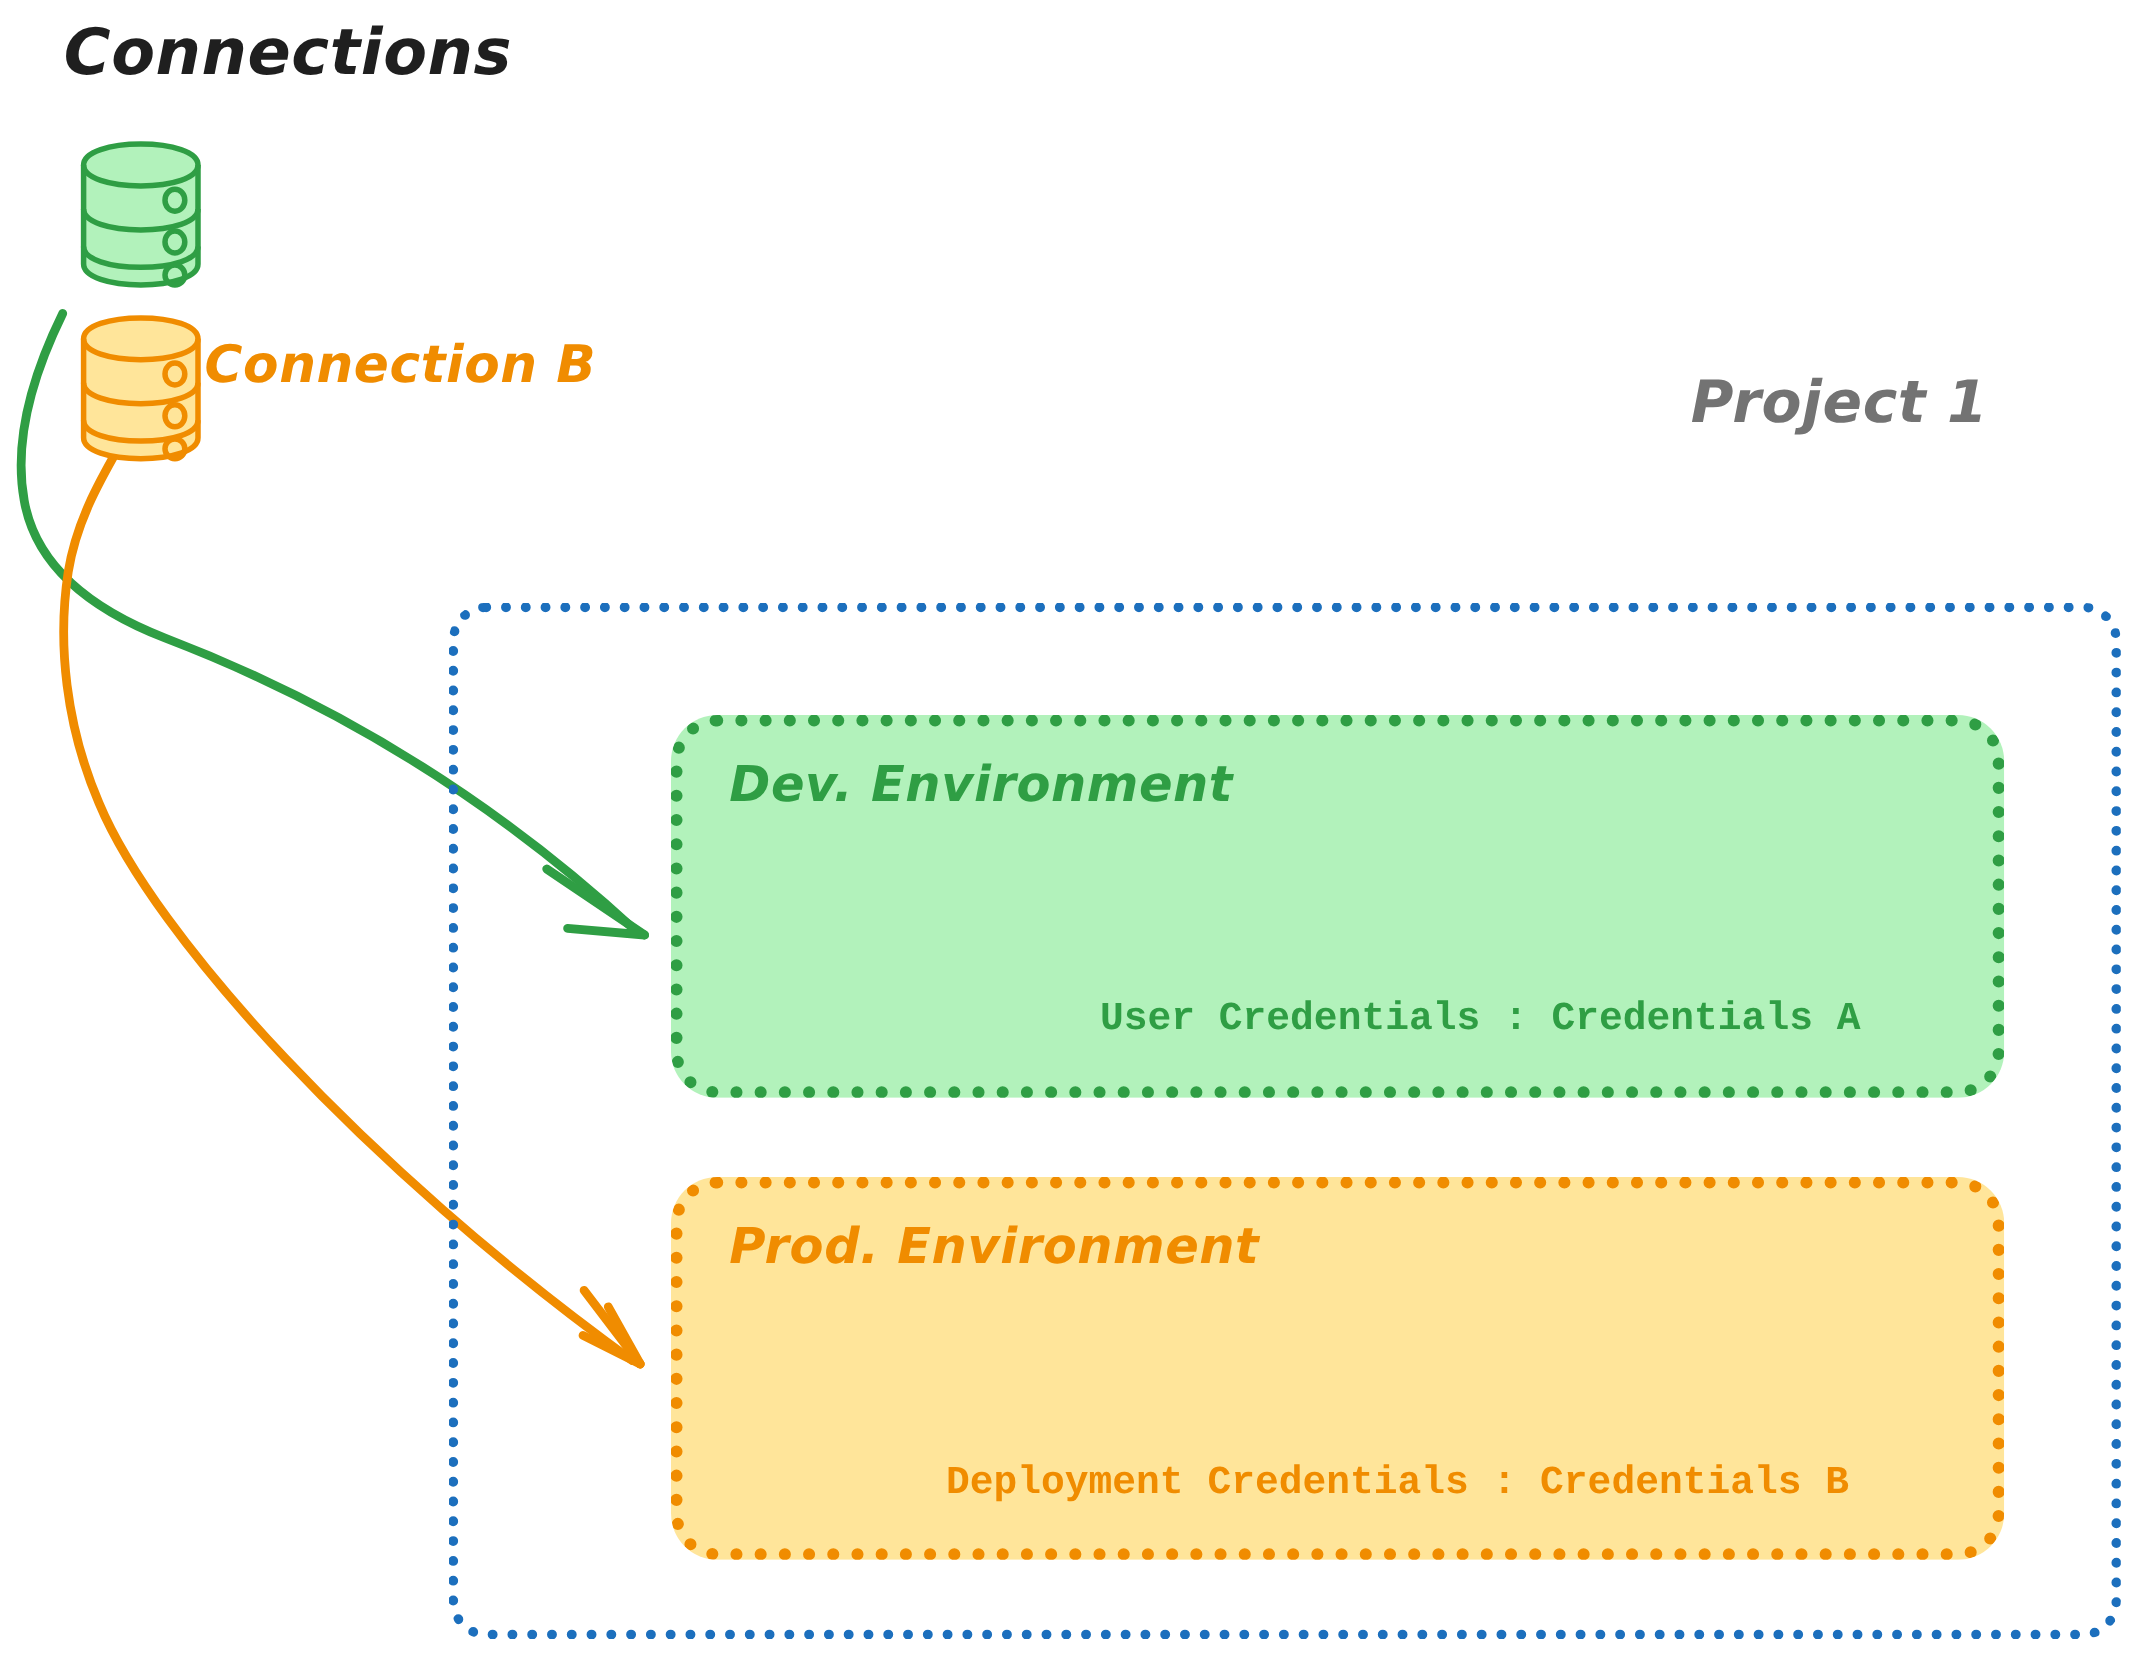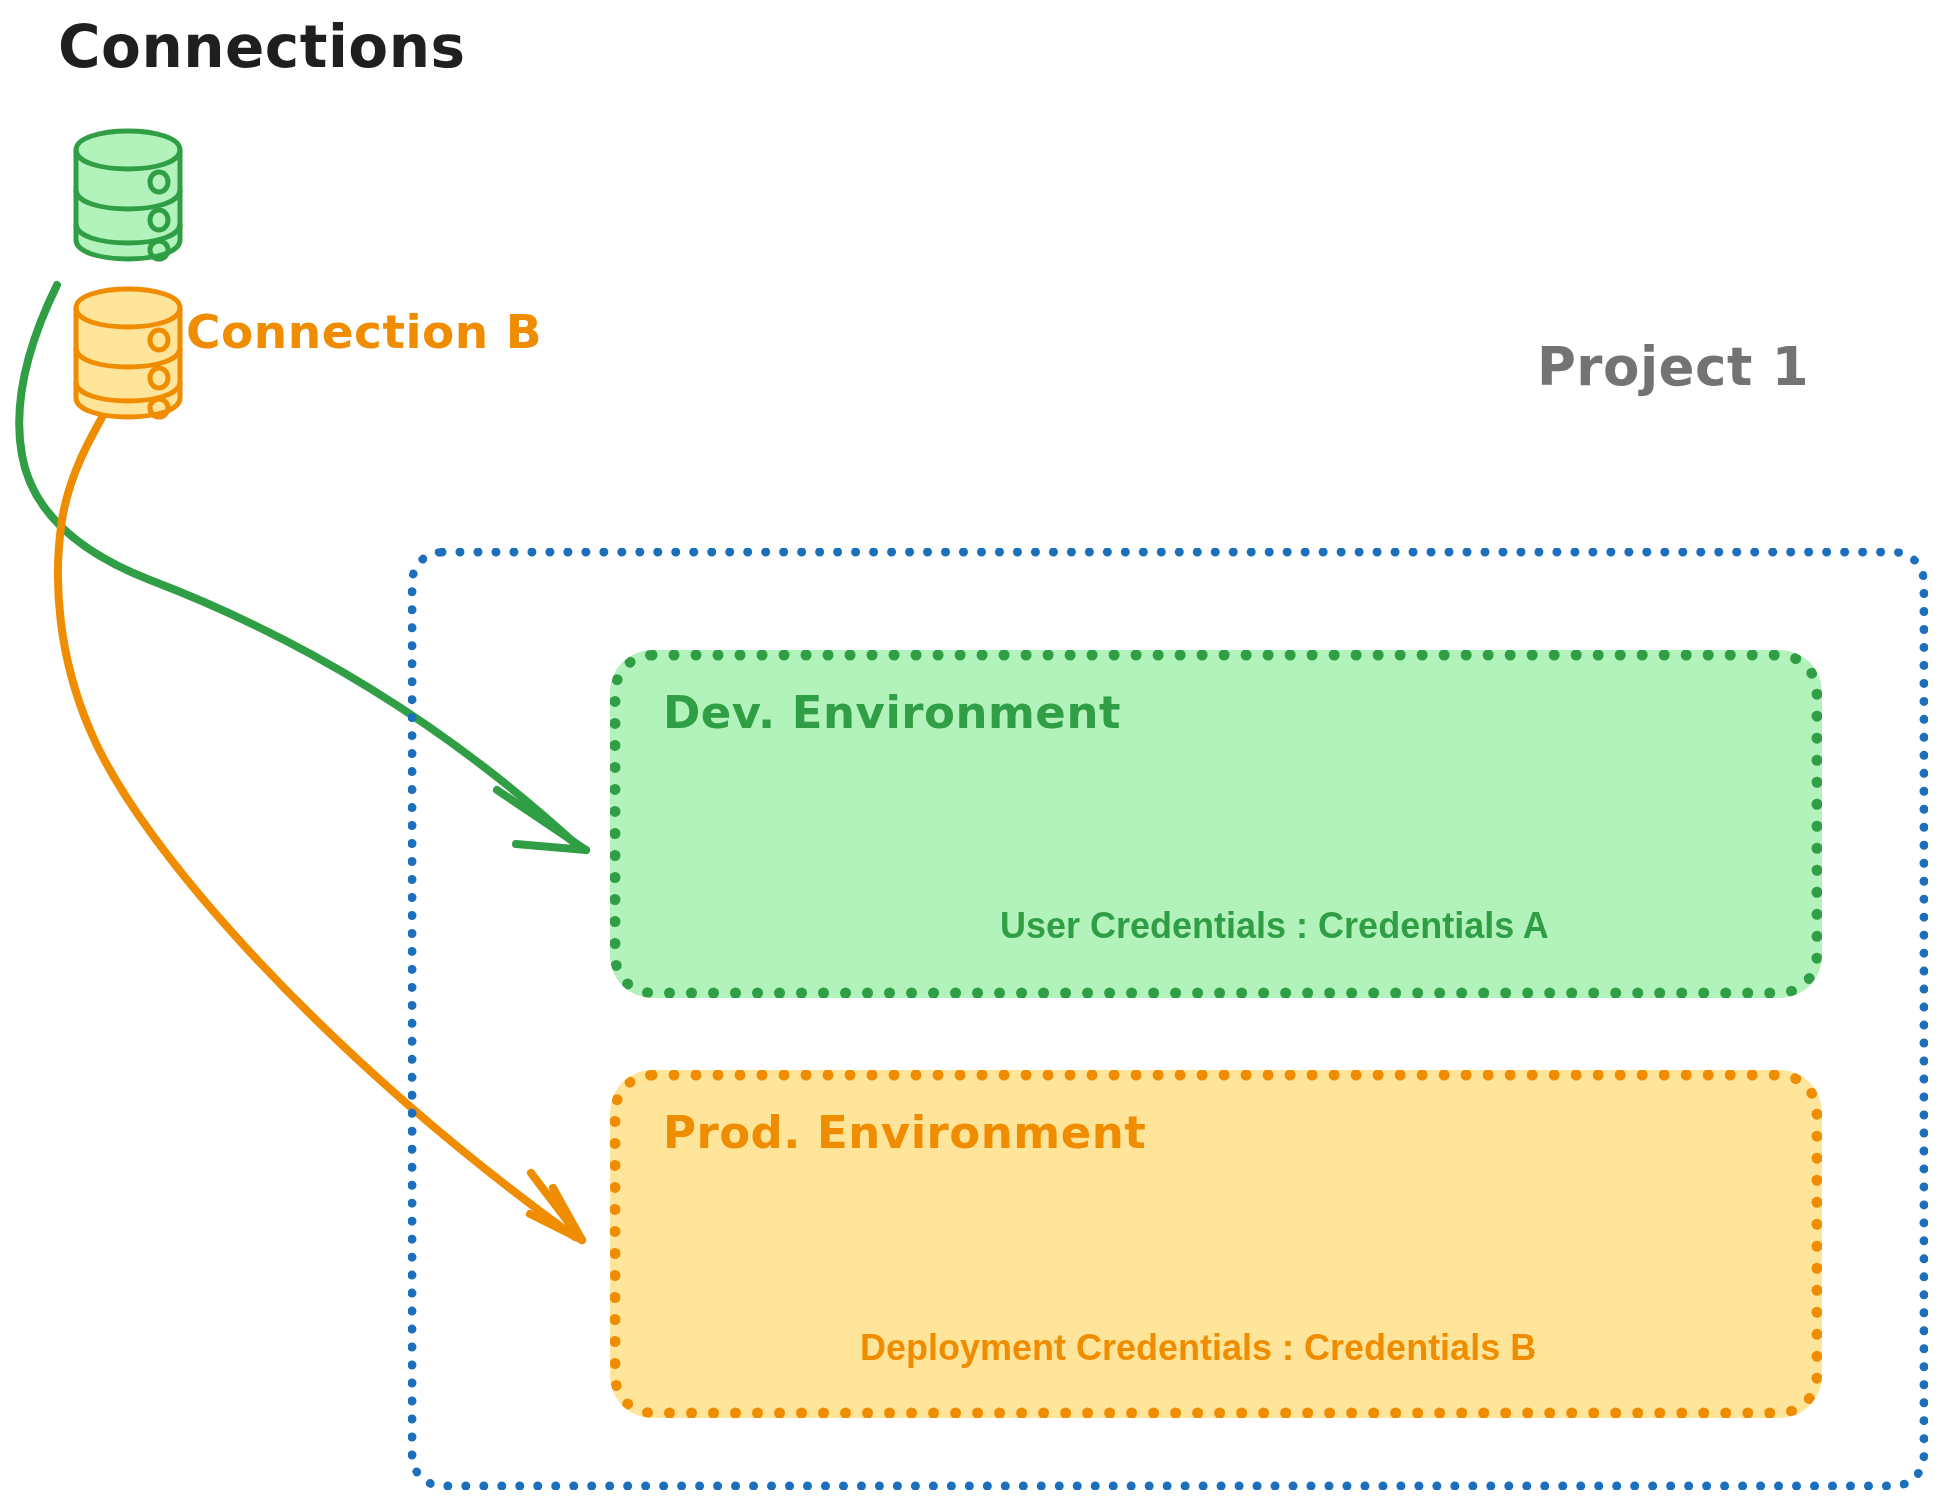--- a/index.html
+++ b/index.html
@@ -25,27 +25,28 @@
     width: 1948px;
     height: 1506px;
     pointer-events: none;
   }
 
   
   .hand {
     position: absolute;
     font-family: "DejaVu Sans", sans-serif;
     font-weight: 700;
+    font-style: italic;
     letter-spacing: 0.5px;
     white-space: nowrap;
     line-height: 1;
   }
   .mono {
     position: absolute;
-    font-family: Liberation Sans, sans-serif;
+    font-family: Liberation Mono, monospace;
     font-weight: 700;
     white-space: nowrap;
     line-height: 1;
   }
 
   #title-connections {
     left: 58px;
     top: 18px;
     font-size: 58px;
     color: #1f1f1f;

